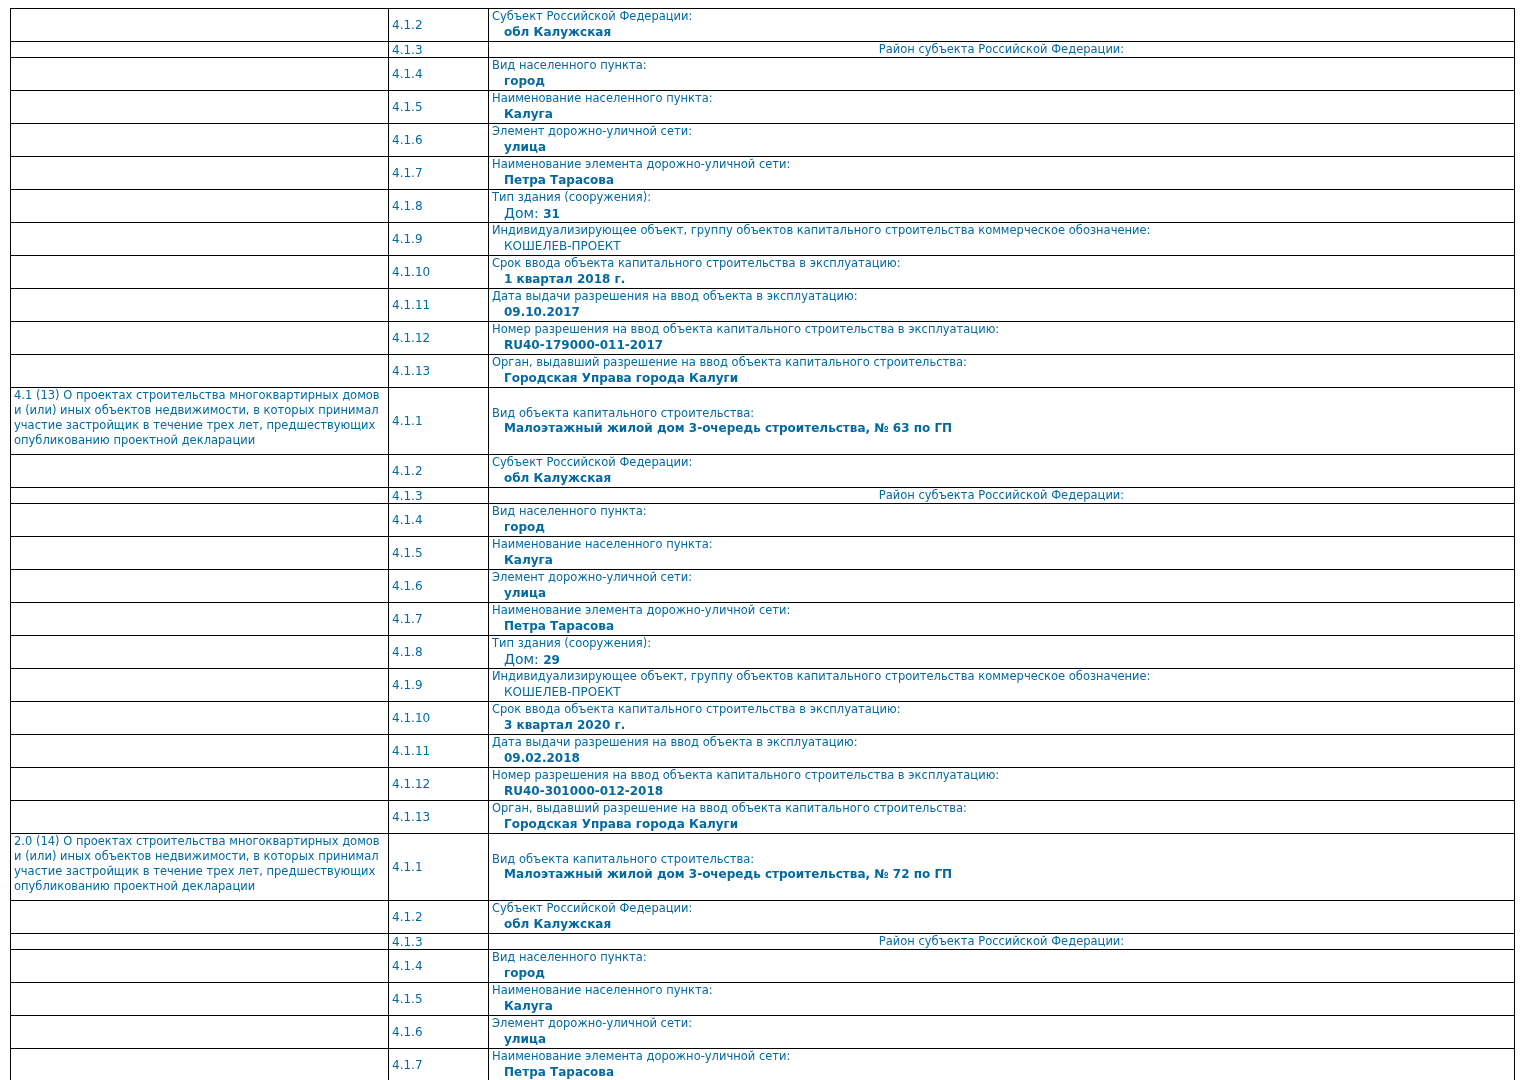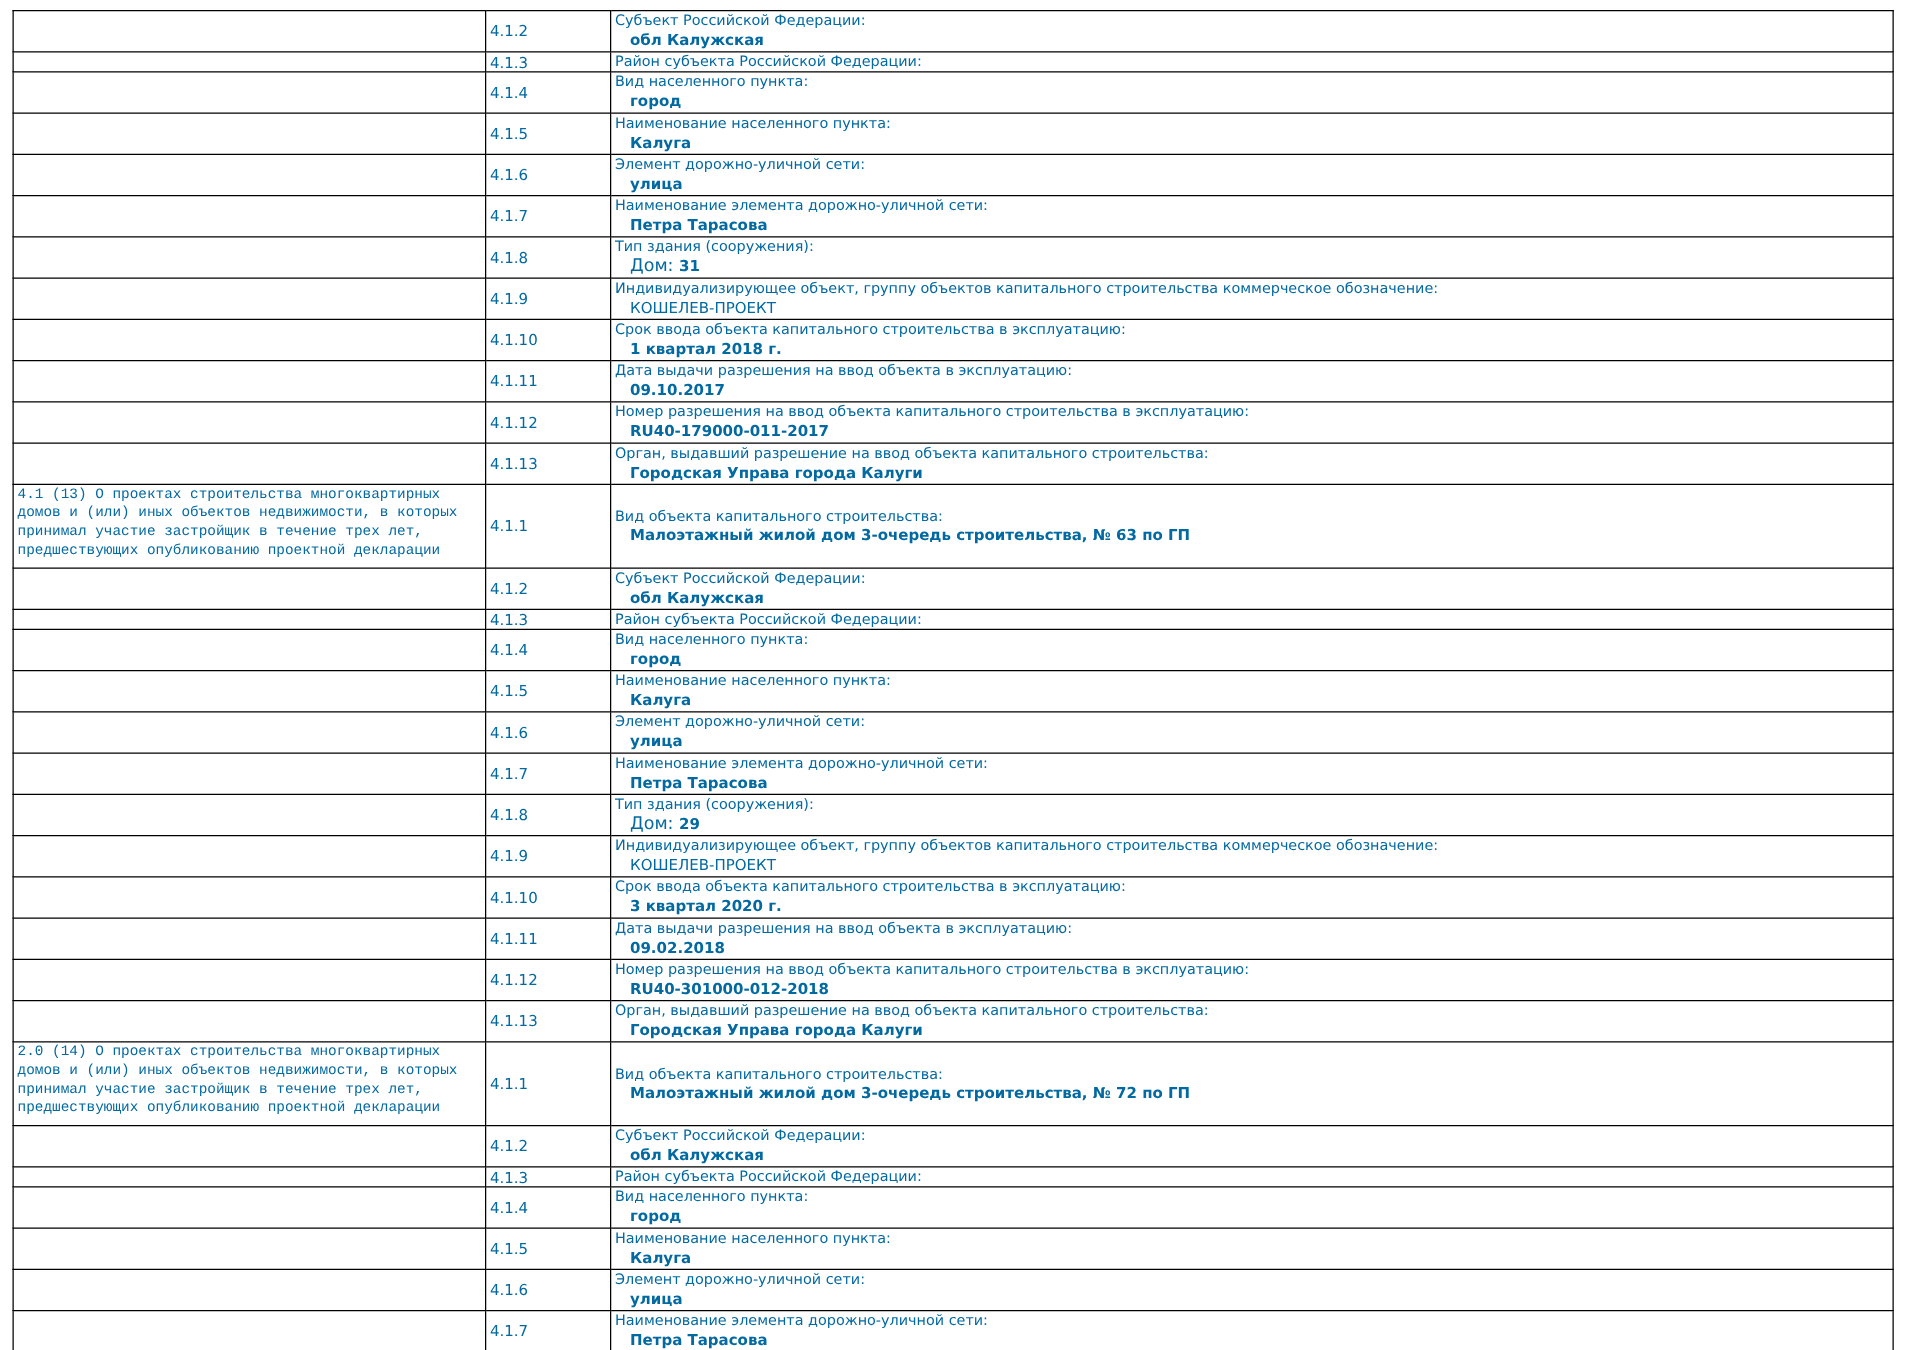--- a/index.html
+++ b/index.html
@@ -23,37 +23,36 @@
     border: 1px solid #000000;
     padding: 0 3px;
     overflow: hidden;
   }
   td.col-section {
     width: 378px;
     vertical-align: top;
     font-size: 11.5px;
     line-height: 15px;
     padding-top: 1px;
-    font-family: Liberation Mono, monospace;
   }
   td.col-code {
     width: 100px;
     vertical-align: middle;
     font-size: 12px;
     padding-left: 2px;
   }
   td.col-content {
     width: 1026px;
     vertical-align: top;
     font-size: 11.5px;
     line-height: 15.5px;
   }
   tr.item-row   { height: 33px; }
   tr.single-row { height: 16px; }
-  tr.single-row td.col-content { line-height: 14px; }
+  tr.single-row td.col-content { line-height: 14px; text-align: center; }
   tr.section-row { height: 67px; }
   tr.section-row td.col-content { vertical-align: middle; }
   .field-label { font-weight: normal; }
   .field-value-line { font-size: 12px; margin-left: 12px; }
   .value-prefix { font-weight: normal; font-size: 14px; }
   .field-value { font-weight: normal; }
   .field-value.bold { font-weight: bold; }
 </style>
 </head>
 <body>

